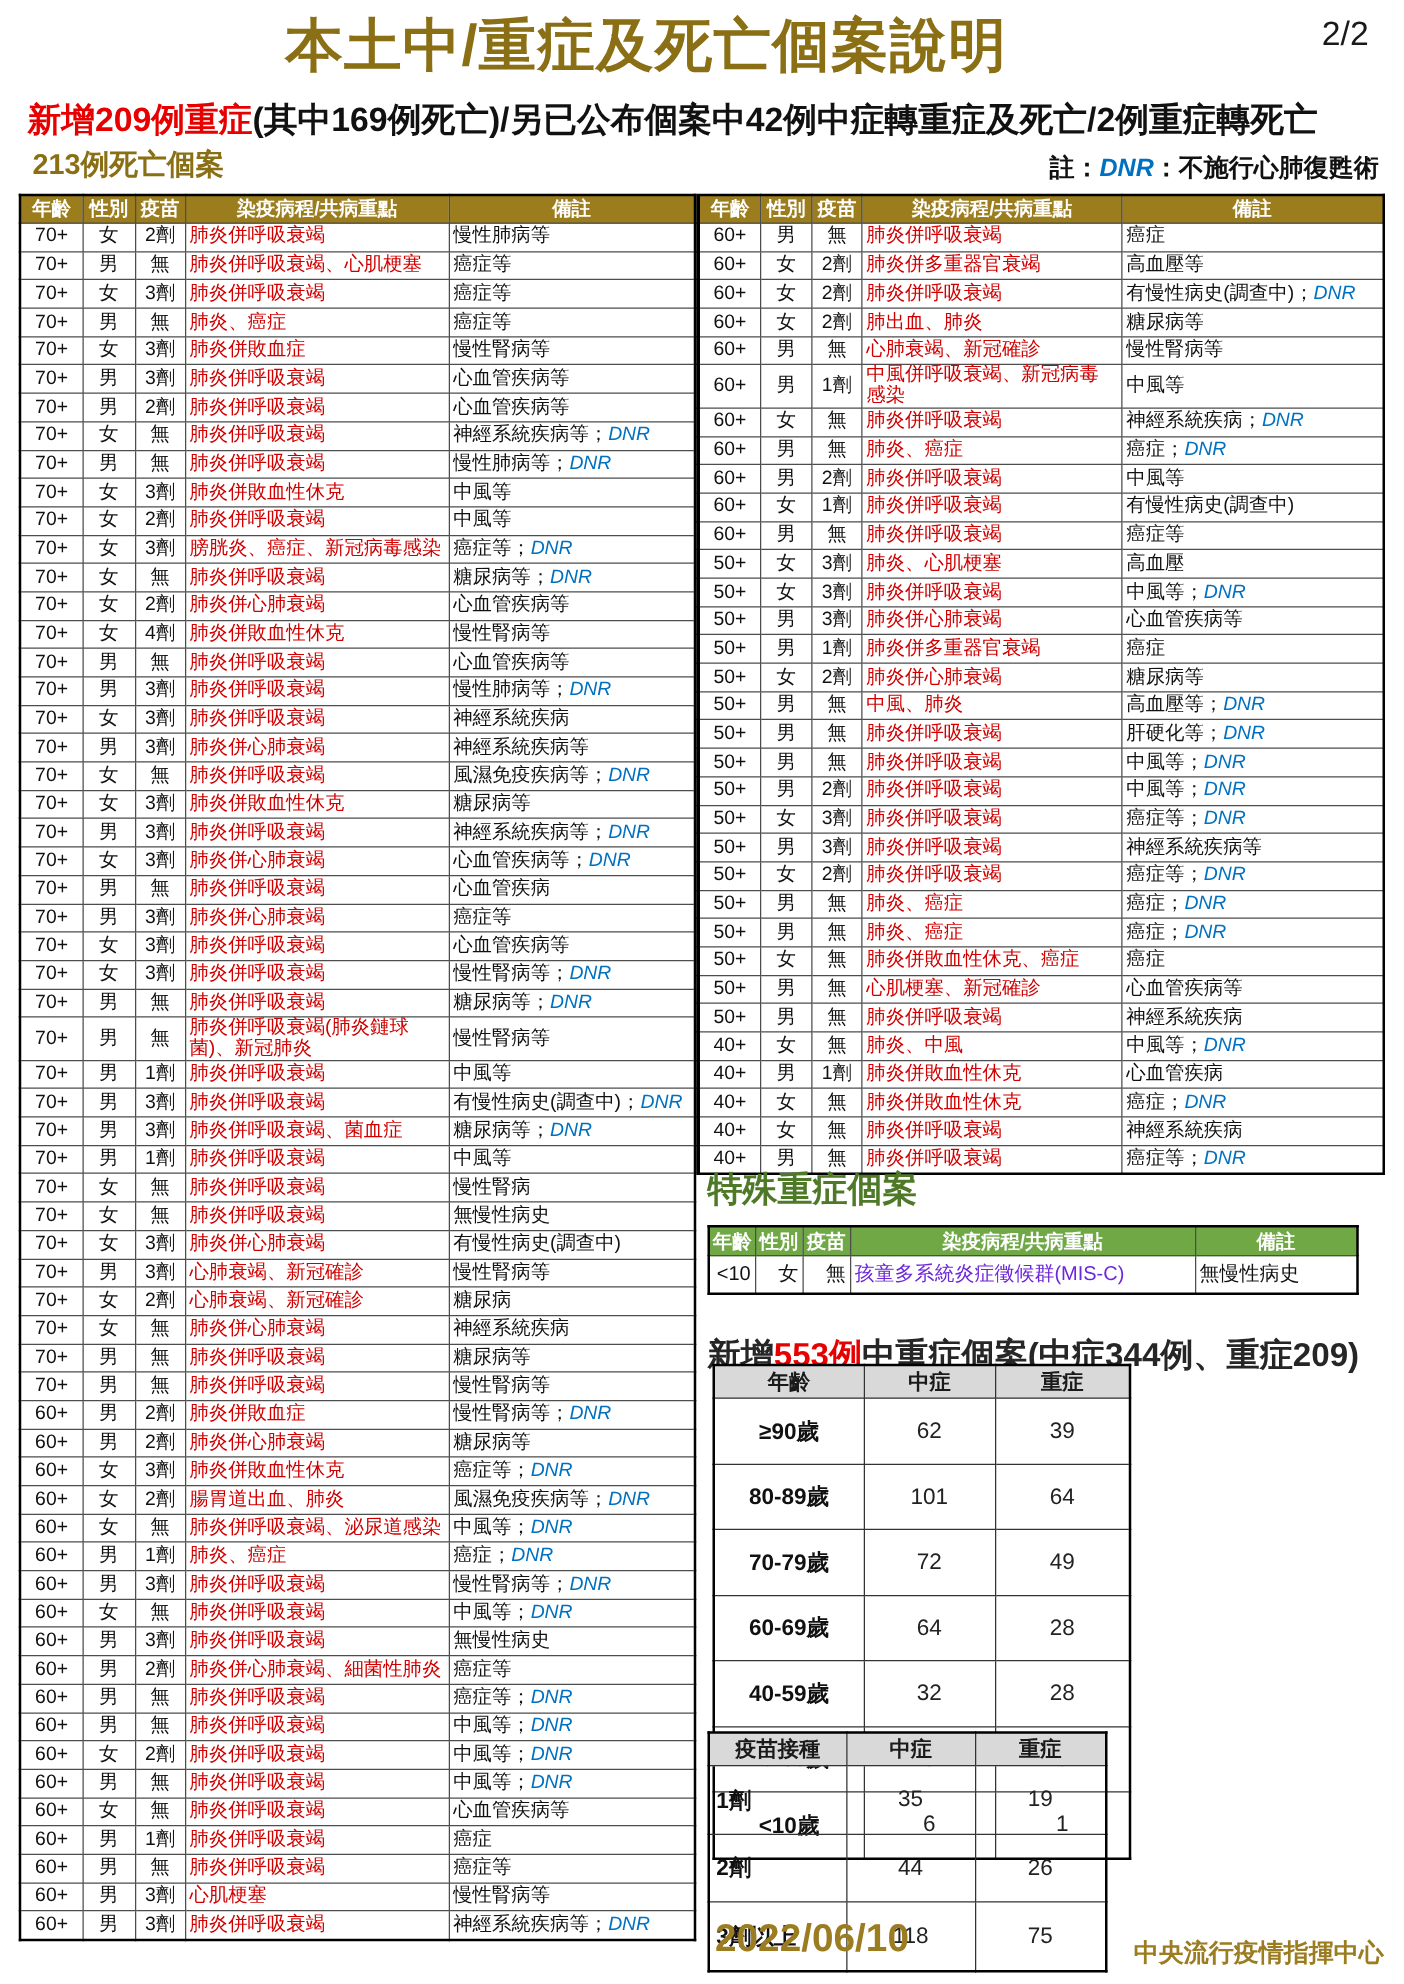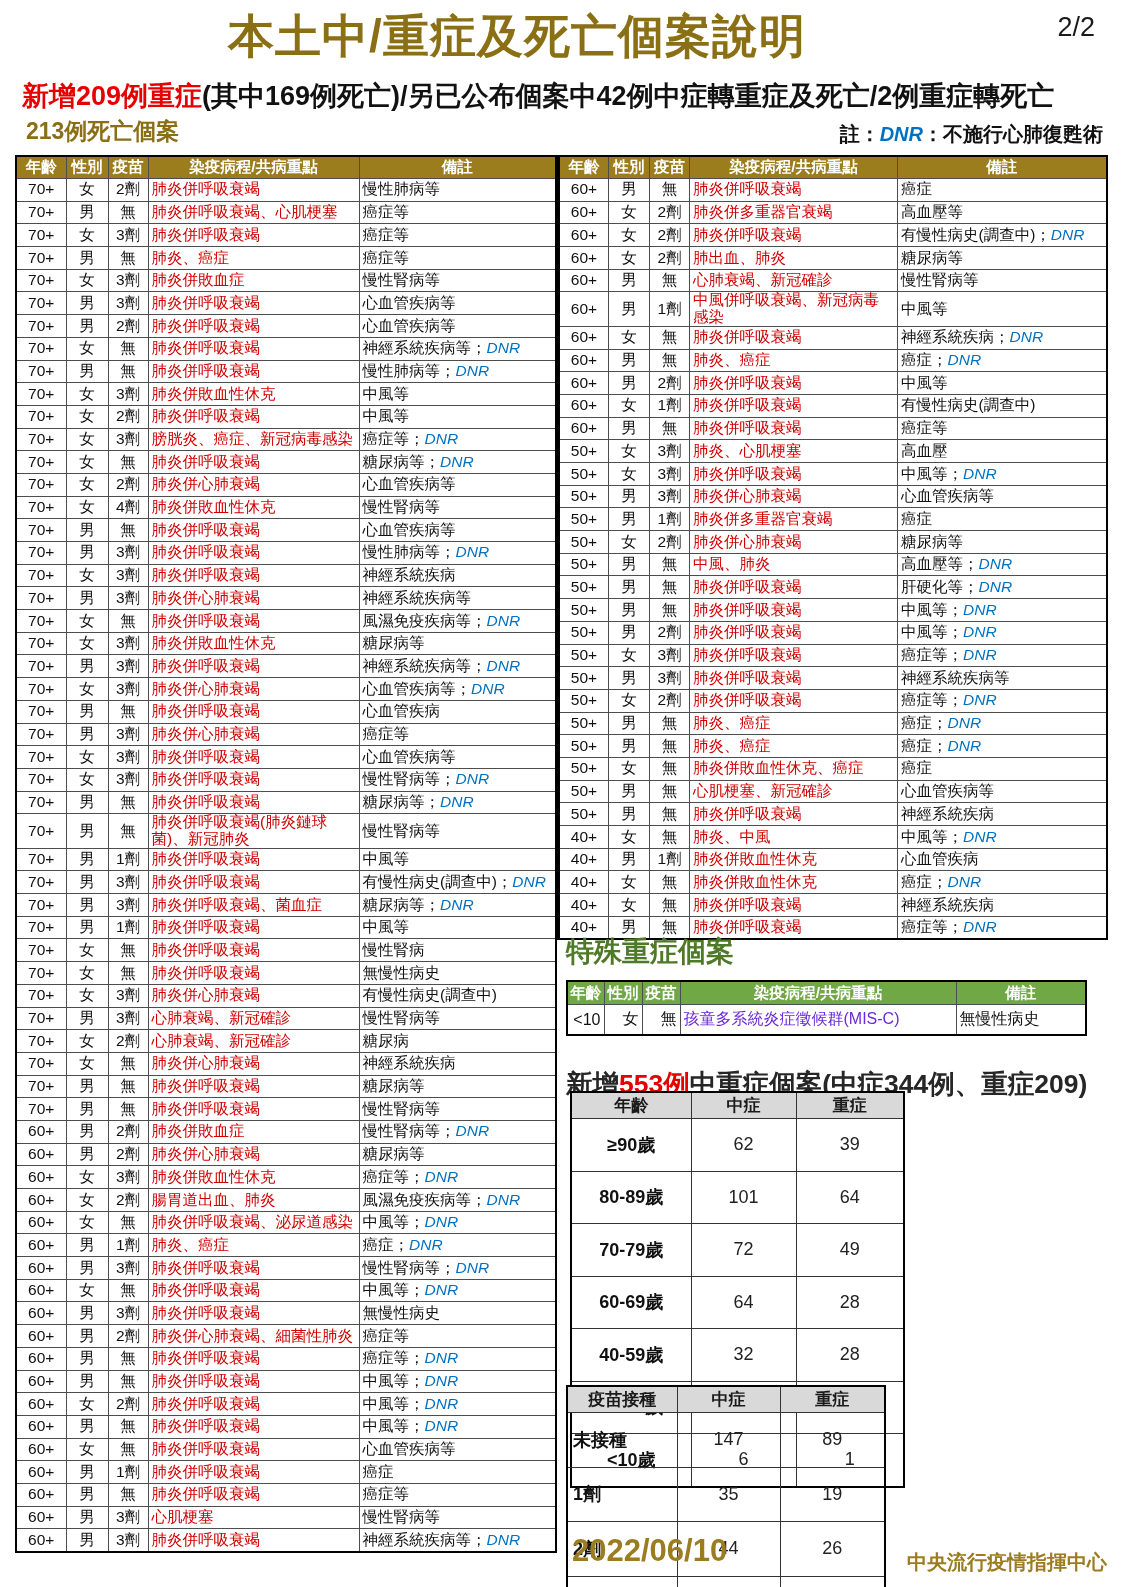--- a/index.html
+++ b/index.html
@@ -851,25 +851,20 @@
     </colgroup>
   <thead>
       <tr>
         <th>疫苗接種</th>
         <th>中症</th>
         <th>重症</th>
       </tr>
     </thead>
   <tbody>
       <tr>
-        <td class="rowlabel">未接種</td>
-        <td>147</td>
-        <td>89</td>
-      </tr>
-      <tr>
         <td class="rowlabel">1劑</td>
         <td>35</td>
         <td>19</td>
       </tr>
       <tr>
         <td class="rowlabel">2劑</td>
         <td>44</td>
         <td>26</td>
       </tr>
       <tr>

